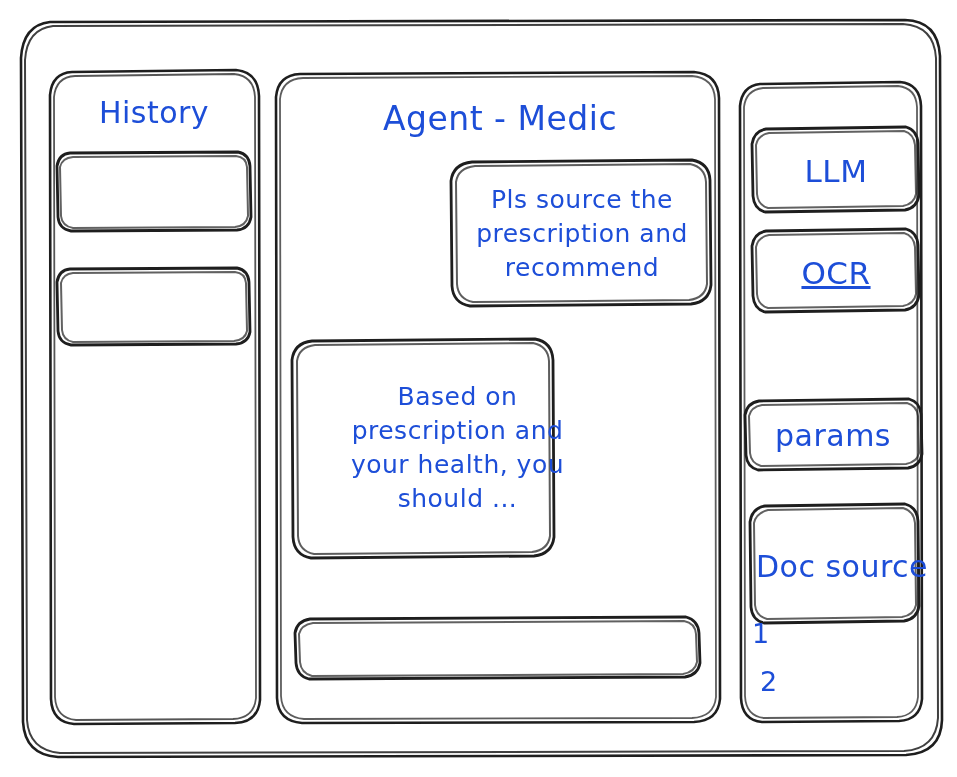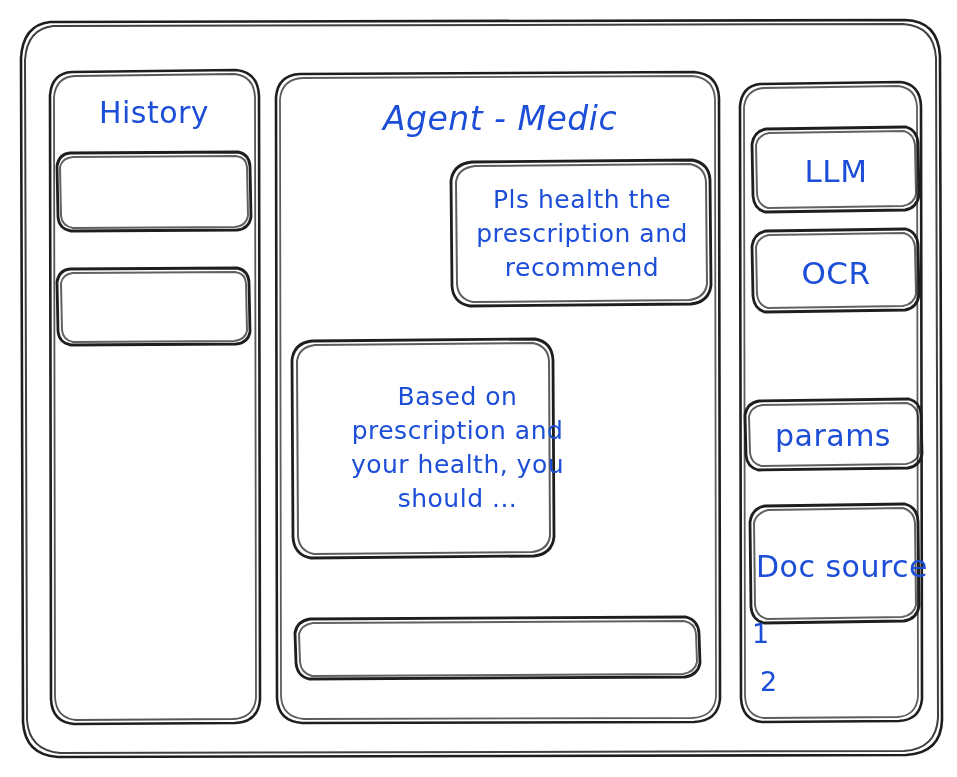--- a/index.html
+++ b/index.html
@@ -20,21 +20,21 @@
     color:#1d4ed8;
     font-weight:400;
     letter-spacing:0.5px;
   }
   .label-center{
     position:absolute;display:flex;align-items:center;justify-content:center;
     text-align:center;line-height:1.32;
   }
 
   #panel-title-history{left:58px;top:92px;width:192px;height:42px;font-size:30px;}
-  #panel-title-agent{left:290px;top:96px;width:420px;height:46px;font-size:33px;font-style:italic;}
+  #panel-title-agent{left:290px;top:96px;width:420px;height:46px;font-size:33px;}
 
   .bubble-text{
     position:absolute;display:flex;align-items:center;justify-content:center;
     text-align:center;line-height:1.36;font-size:25px;
   }
 
   .card-text{
     position:absolute;display:flex;align-items:center;justify-content:center;
     text-align:center;line-height:1.3;
   }
@@ -88,21 +88,21 @@
 </div>
 
 <div class="label-center hand" id="panel-title-agent">Agent - Medic</div>
 
 <div class="sk" style="left:0;top:0;width:760px;height:360px;">
   <svg width="760" height="360" viewBox="0 0 760 360">
     <path class="s1" stroke-width="2.8" d="M472,162 L692,160 Q709,163 710,180 L711,285 Q709,302 691,304 L470,306 Q453,303 452,286 L451,181 Q453,164 472,162 Z"></path>
     <path class="s2" stroke-width="2.0" opacity="0.72" d="M475,166 L690,164 Q705,167 706,182 L707,284 Q705,298 689,300 L473,302 Q458,299 457,284 L456,182 Q458,168 475,166"></path>
   </svg>
 </div>
-<div class="bubble-text hand" style="left:458px;top:168px;width:248px;height:132px;">Pls health the prescription and recommend</div>
+<div class="bubble-text hand" style="left:458px;top:168px;width:248px;height:132px;">Pls source the prescription and recommend</div>
 
 <div class="sk" style="left:0;top:0;width:760px;height:620px;">
   <svg width="760" height="620" viewBox="0 0 760 620">
     <path class="s1" stroke-width="2.8" d="M312,341 L535,339 Q552,342 553,360 L554,537 Q552,554 534,556 L311,558 Q294,555 293,537 L292,360 Q294,343 312,341 Z"></path>
     <path class="s2" stroke-width="2.0" opacity="0.72" d="M315,345 L533,343 Q548,346 549,361 L550,536 Q548,550 532,552 L314,554 Q299,551 298,536 L297,361 Q299,347 315,345"></path>
   </svg>
 </div>
 <div class="bubble-text hand" style="left:300px;top:348px;width:245px;height:200px;margin-left:35px;">Based on prescription and your health, you should ...</div>
 
 <div class="sk" style="left:0;top:0;width:760px;height:720px;">
@@ -127,21 +127,21 @@
   </svg>
 </div>
 <div class="card-text hand" id="card-llm-text" style="left:754px;top:134px;width:164px;height:74px;">LLM</div>
 
 <div class="sk" style="left:0;top:0;width:957px;height:400px;">
   <svg width="957" height="400" viewBox="0 0 957 400">
     <path class="s1" stroke-width="2.8" d="M766,231 L906,229 Q917,232 918,245 L919,295 Q917,308 905,310 L765,312 Q754,309 753,296 L752,246 Q754,233 766,231 Z"></path>
     <path class="s2" stroke-width="2.0" opacity="0.7" d="M769,235 L904,233 Q914,236 915,247 L916,294 Q914,304 903,306 L768,308 Q758,305 757,294 L756,247 Q758,237 769,235"></path>
   </svg>
 </div>
-<div class="card-text hand" id="card-ocr-text" style="left:754px;top:236px;width:164px;height:74px;">OCR</div>
+<div class="card-text hand" id="card-ocr-text" style="left:754px;top:236px;width:164px;height:74px;text-decoration:underline;">OCR</div>
 
 <div class="sk" style="left:0;top:0;width:957px;height:520px;">
   <svg width="957" height="520" viewBox="0 0 957 520">
     <path class="s1" stroke-width="2.8" d="M759,401 L909,399 Q920,402 921,414 L922,454 Q920,466 908,468 L758,470 Q747,467 746,455 L745,415 Q747,403 759,401 Z"></path>
     <path class="s2" stroke-width="2.0" opacity="0.7" d="M762,405 L907,403 Q917,406 918,416 L919,453 Q917,462 906,464 L761,466 Q751,463 750,453 L749,416 Q751,407 762,405"></path>
   </svg>
 </div>
 <div class="card-text hand" id="card-params-text" style="left:747px;top:404px;width:172px;height:62px;">params</div>
 
 <div class="sk" style="left:0;top:0;width:957px;height:660px;">

